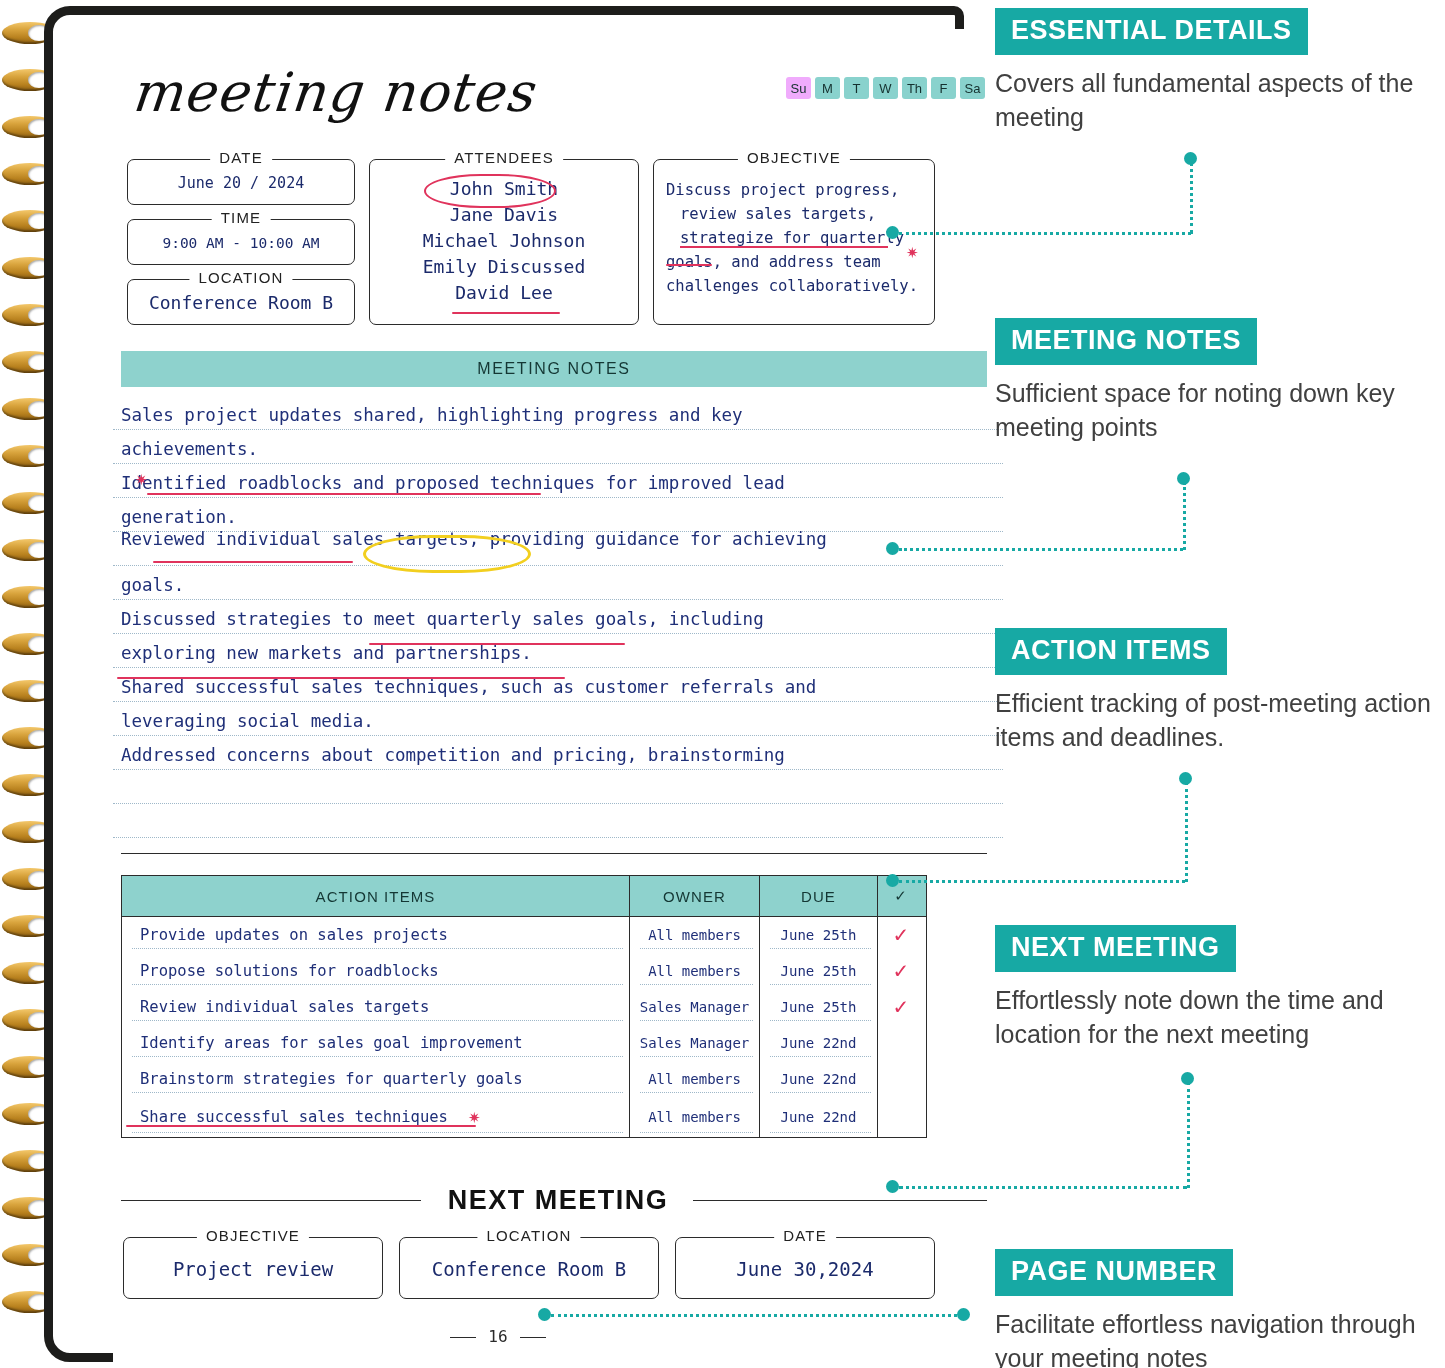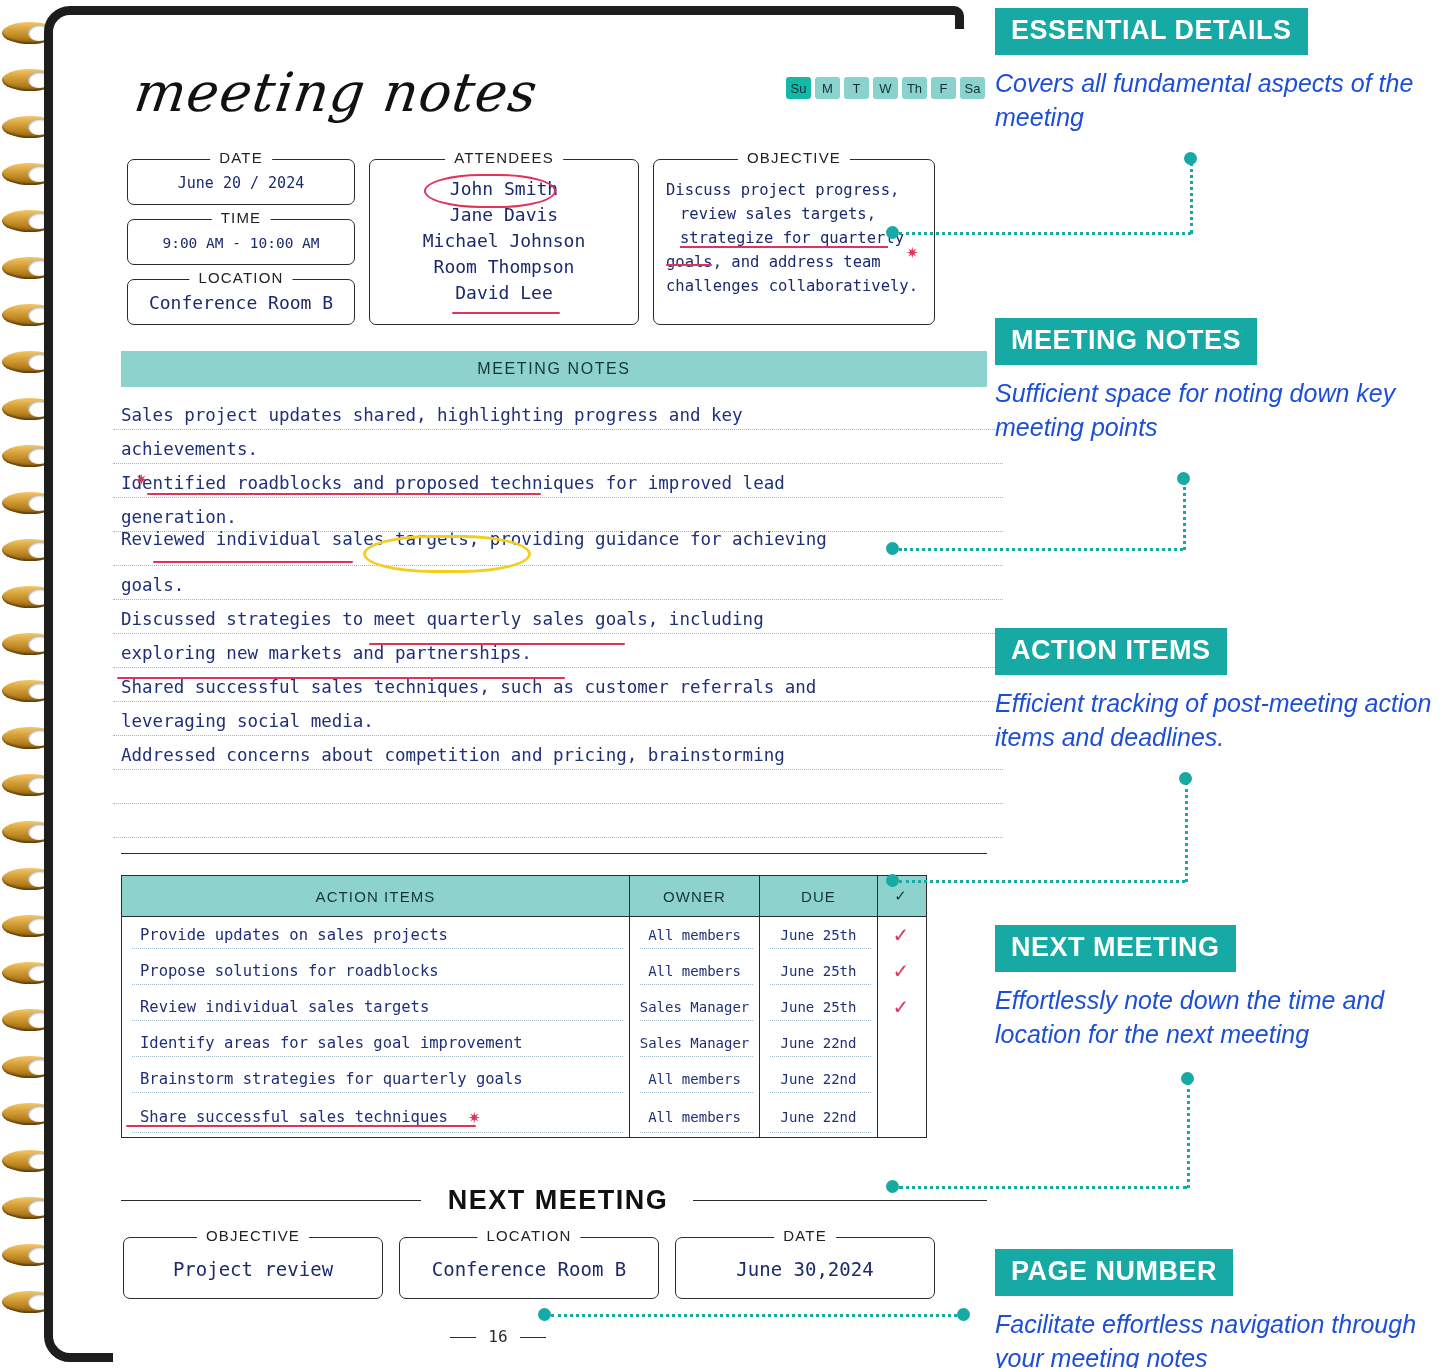--- a/index.html
+++ b/index.html
@@ -60,21 +60,21 @@
   .hand {
     font-family:"DejaVu Sans Mono", monospace;
     color:#1b2a6b;
   }
 
   
   .weekdays { position:absolute; right:18px; top:48px; display:flex; gap:4px; }
   .wd {
     width:25px; height:22px; border-radius:3px;
     display:flex; align-items:center; justify-content:center;
-    font-size:13px; color:#15312f; background:#14b8a6;
+    font-size:13px; color:#15312f; background:#f0abfc;
     font-family:"Liberation Sans", sans-serif;
   }
   .wd.on { background:#89d2cd; }
 
   
   .fieldbox {
     position:absolute;
     border:1.6px solid #2b2b2b;
     border-radius:7px;
     box-sizing:border-box;
@@ -199,23 +199,22 @@
     color:#ffffff;
     font-weight:bold;
     font-size:27px;
     letter-spacing:.5px;
     padding:7px 16px 9px 16px;
   }
   .cal-text {
     margin-top:12px;
     font-size:25px;
     line-height:1.34;
-    color:#1d4ed8;
+    color:#404040;
     max-width:470px;
-    font-style:italic;
   }
 
   
   .dot {
     position:absolute; width:13px; height:13px; border-radius:50%;
     background:#17a9a4;
   }
   .lead-h { position:absolute; height:0; border-top:3px dotted #17a9a4; }
   .lead-v { position:absolute; width:0; border-left:3px dotted #17a9a4; }
 </style>
@@ -368,21 +367,21 @@
         <span class="cap">LOCATION</span>
         <span class="val hand" style="font-size:18px;">Conference Room B</span>
       </div>
 
       <div class="fieldbox" style="left:256px; top:130px; width:270px; height:166px;">
         <span class="cap">ATTENDEES</span>
         <div style="position:absolute; left:0; right:0; top:16px; text-align:center;">
           <div class="hand" style="font-size:18px; line-height:26px;">John Smith</div>
           <div class="hand" style="font-size:18px; line-height:26px;">Jane Davis</div>
           <div class="hand" style="font-size:18px; line-height:26px;">Michael Johnson</div>
-          <div class="hand" style="font-size:18px; line-height:26px;">Room Thompson</div>
+          <div class="hand" style="font-size:18px; line-height:26px;">Emily Discussed</div>
           <div class="hand" style="font-size:18px; line-height:26px;">David Lee</div>
         </div>
 
         <div class="red-ellipse" style="left:54px; top:14px; width:128px; height:30px;"></div>
         <div class="u-red" style="left:82px; top:152px; width:108px;"></div>
       </div>
 
       <div class="fieldbox" style="left:540px; top:130px; width:282px; height:166px;">
         <span class="cap">OBJECTIVE</span>
         <div style="position:absolute; left:12px; right:10px; top:18px;">

